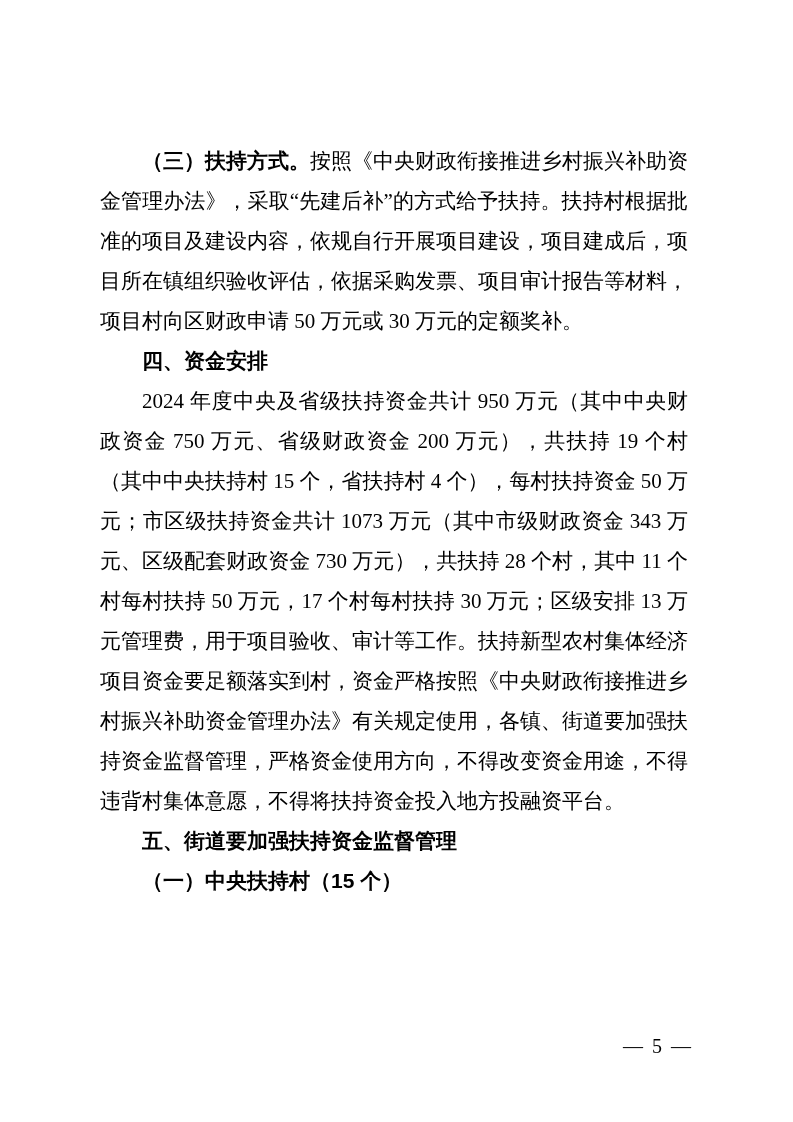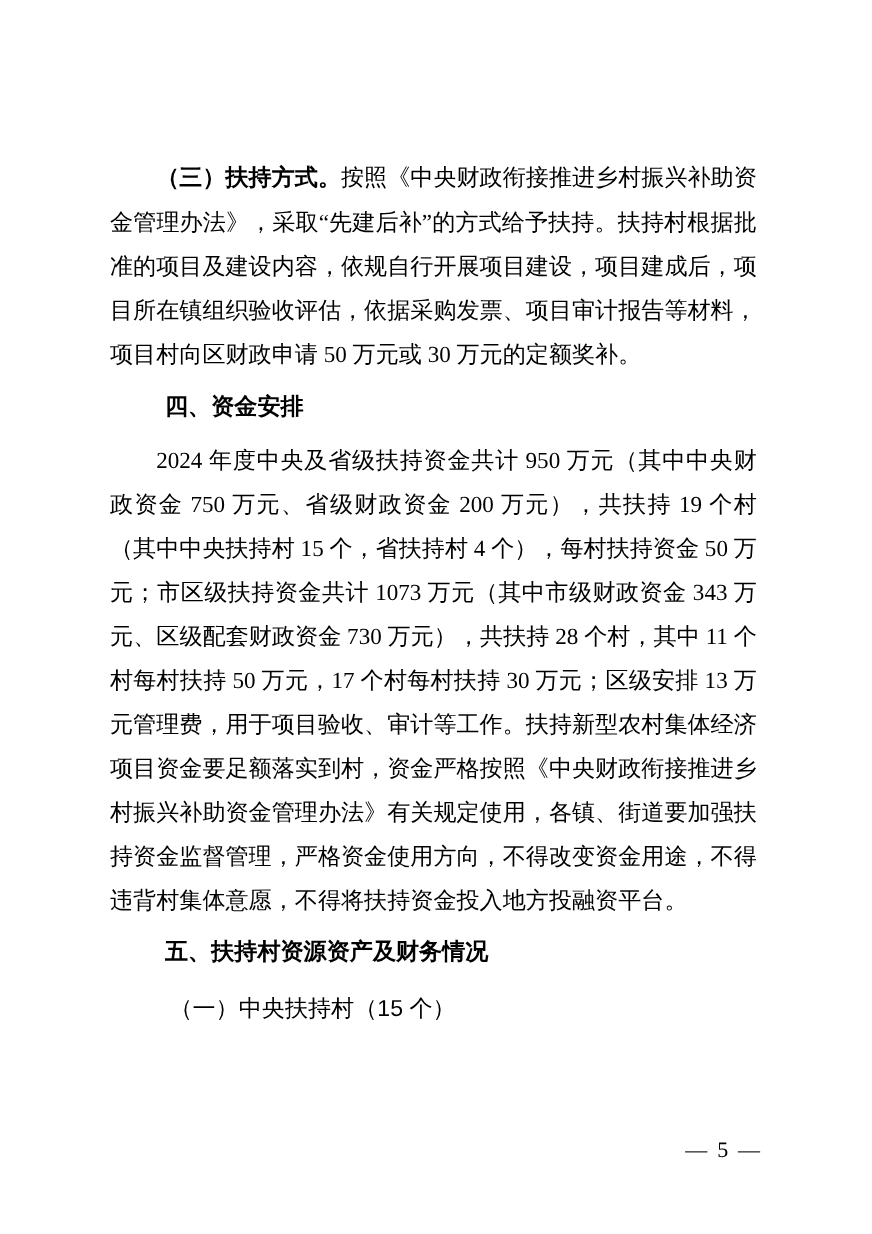--- a/index.html
+++ b/index.html
@@ -24,32 +24,32 @@
     margin: 0;
     text-indent: 2em;
     text-align: justify;
     word-break: break-all;
   }
   .lead-bold {
     font-family: "Liberation Sans", "DejaVu Sans", sans-serif;
     font-weight: bold;
   }
   .section-heading {
-    margin: 8px;
+    margin: 0;
     text-indent: 2em;
     font-family: "Liberation Sans", "DejaVu Sans", sans-serif;
     font-weight: bold;
     font-size: 21px;
     line-height: 40px;
   }
   .sub-heading {
-    margin: 12px;
+    margin: 0;
     text-indent: 2em;
     font-family: "Liberation Sans", "DejaVu Sans", sans-serif;
-    font-weight: normal;
+    font-weight: bold;
     font-size: 21px;
     line-height: 40px;
   }
   .page-number {
     position: absolute;
     right: 92px;
     top: 1026px;
     font-family: "Liberation Serif", "DejaVu Serif", serif;
     font-size: 20px;
     letter-spacing: 2px;
@@ -60,20 +60,20 @@
 <body>
 
 <div class="page">
 
   <p class="body-para"><span class="lead-bold">（三）扶持方式。</span><span>按照《中央财政衔接推进乡村振兴补助资金管理办法》，采取“先建后补”的方式给予扶持。扶持村根据批准的项目及建设内容，依规自行开展项目建设，项目建成后，项目所在镇组织验收评估，依据采购发票、项目审计报告等材料，项目村向区财政申请 50 万元或 30 万元的定额奖补。</span></p>
 
   <h2 class="section-heading">四、资金安排</h2>
 
   <p class="body-para">2024 年度中央及省级扶持资金共计 950 万元（其中中央财政资金 750 万元、省级财政资金 200 万元），共扶持 19 个村（其中中央扶持村 15 个，省扶持村 4 个），每村扶持资金 50 万元；市区级扶持资金共计 1073 万元（其中市级财政资金 343 万元、区级配套财政资金 730 万元），共扶持 28 个村，其中 11 个村每村扶持 50 万元，17 个村每村扶持 30 万元；区级安排 13 万元管理费，用于项目验收、审计等工作。扶持新型农村集体经济项目资金要足额落实到村，资金严格按照《中央财政衔接推进乡村振兴补助资金管理办法》有关规定使用，各镇、街道要加强扶持资金监督管理，严格资金使用方向，不得改变资金用途，不得违背村集体意愿，不得将扶持资金投入地方投融资平台。</p>
 
-  <h2 class="section-heading">五、扶持村资源资产及财务情况</h2>
+  <h2 class="section-heading">五、街道要加强扶持资金监督管理</h2>
 
   <h3 class="sub-heading">（一）中央扶持村（15 个）</h3>
 
 
   <div class="page-number">— 5 —</div>
 
 </div>
 
 </body></html>

